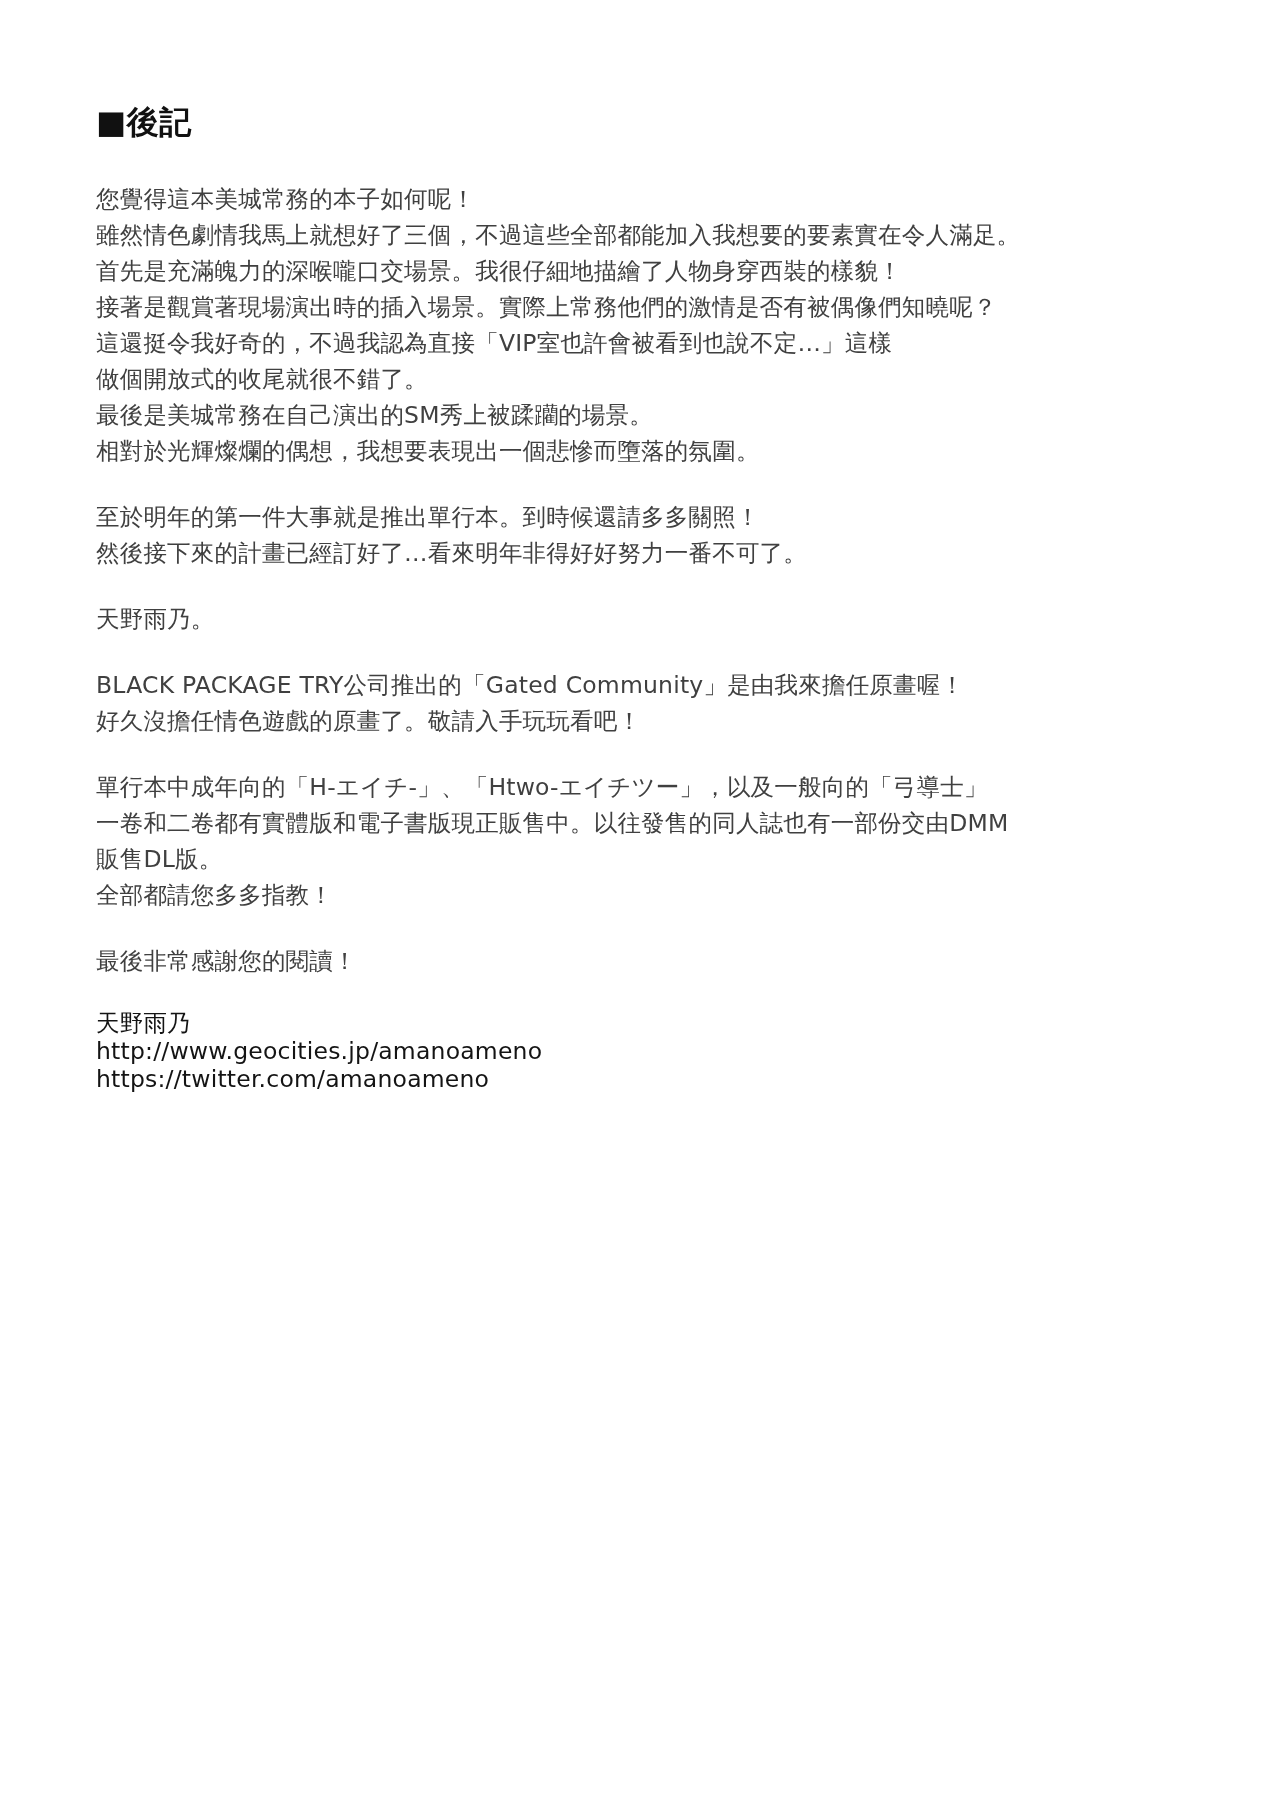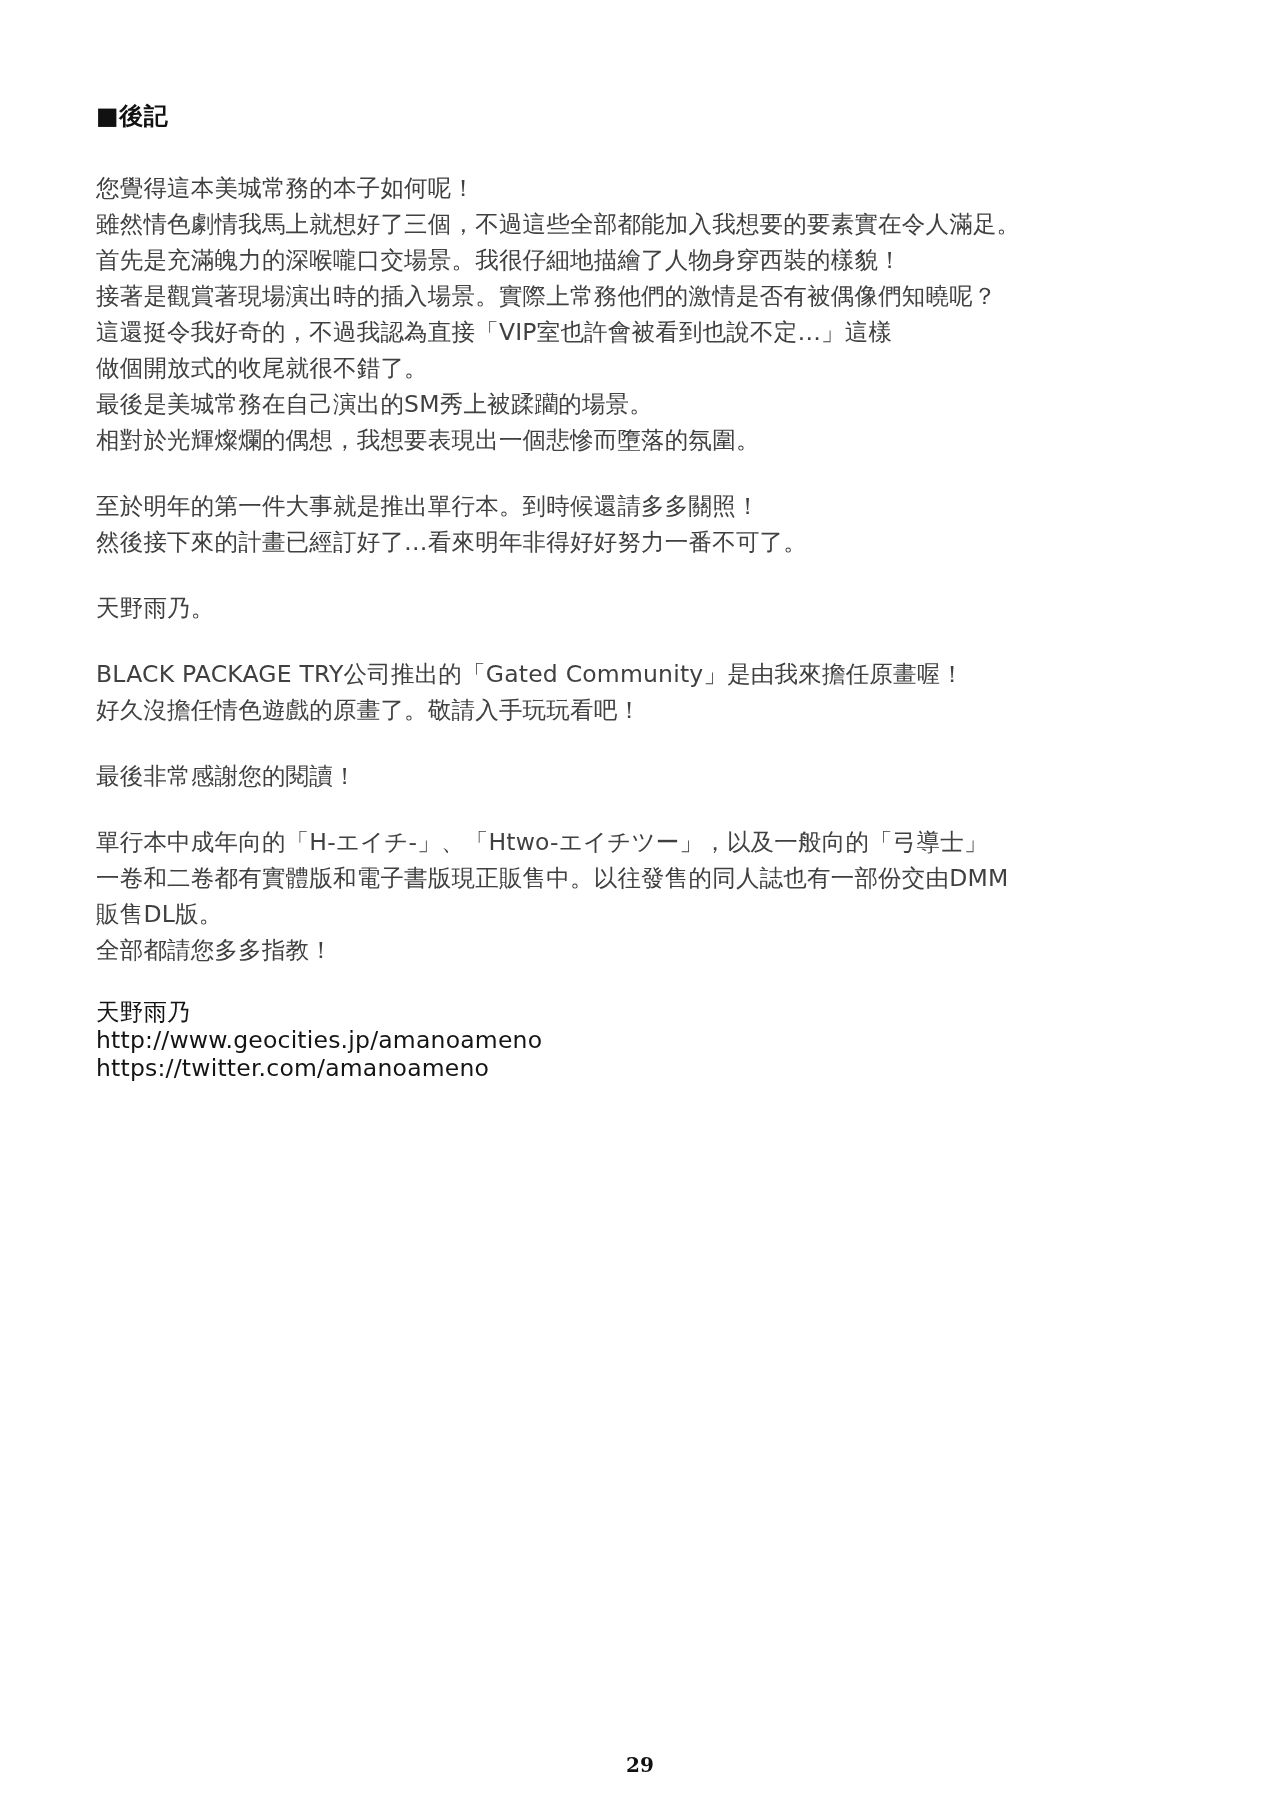--- a/index.html
+++ b/index.html
@@ -17,21 +17,21 @@
     font-family: "DejaVu Sans", "Liberation Sans", sans-serif;
     color: #1a1a1a;
   }
   .content {
     position: absolute;
     left: 96px;
     top: 100px;
     width: 1050px;
   }
   .heading {
-    font-size: 24px;
+    font-size: 32px;
     line-height: 1.4;
     font-weight: 600;
     letter-spacing: 0.5px;
     margin: 0 0 36px 0;
     color: #111111;
   }
   .para {
     font-size: 23.5px;
     line-height: 36px;
     margin: 0 0 30px 0;
@@ -73,26 +73,25 @@
 接著是觀賞著現場演出時的插入場景。實際上常務他們的激情是否有被偶像們知曉呢？
 這還挺令我好奇的，不過我認為直接「VIP室也許會被看到也說不定…」這樣
 做個開放式的收尾就很不錯了。
 最後是美城常務在自己演出的SM秀上被蹂躪的場景。
 相對於光輝燦爛的偶想，我想要表現出一個悲慘而墮落的氛圍。</p>
     <p class="para">至於明年的第一件大事就是推出單行本。到時候還請多多關照！
 然後接下來的計畫已經訂好了…看來明年非得好好努力一番不可了。</p>
     <p class="para">天野雨乃。</p>
     <p class="para">BLACK PACKAGE TRY公司推出的「Gated Community」是由我來擔任原畫喔！
 好久沒擔任情色遊戲的原畫了。敬請入手玩玩看吧！</p>
-    <p class="para">最後非常感謝您的閱讀！</p>
     <p class="para">單行本中成年向的「H-エイチ-」、「Htwo-エイチツー」，以及一般向的「弓導士」
 一卷和二卷都有實體版和電子書版現正販售中。以往發售的同人誌也有一部份交由DMM
 販售DL版。
 全部都請您多多指教！</p>
+    <p class="para">最後非常感謝您的閱讀！</p>
 
     <div class="signature">天野雨乃
 http://www.geocities.jp/amanoameno
 https://twitter.com/amanoameno</div>
 
   </div>
 
-  <div class="page-number">29</div>
 </div>
 
 </body></html>

